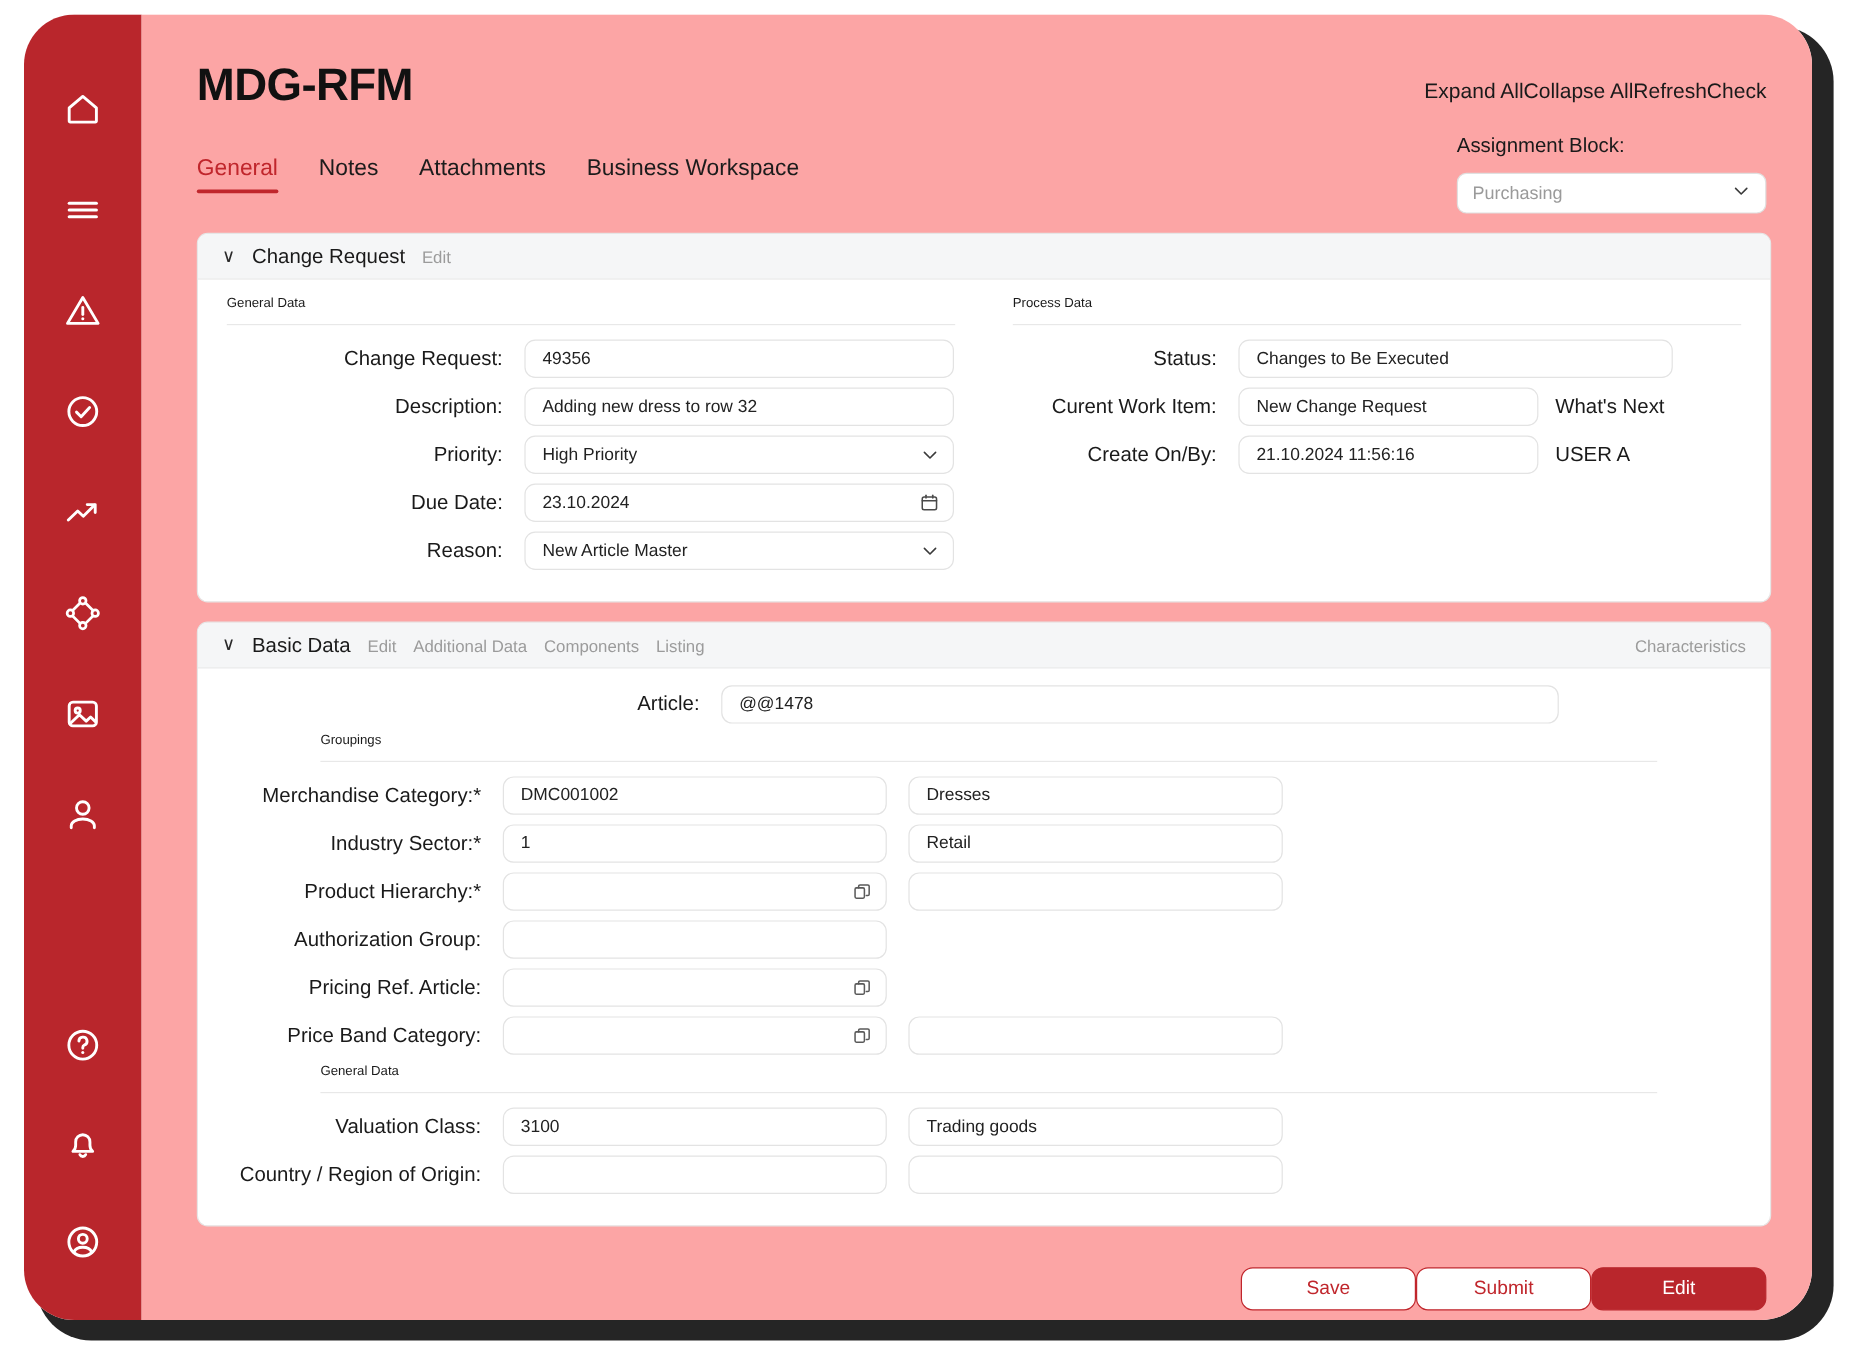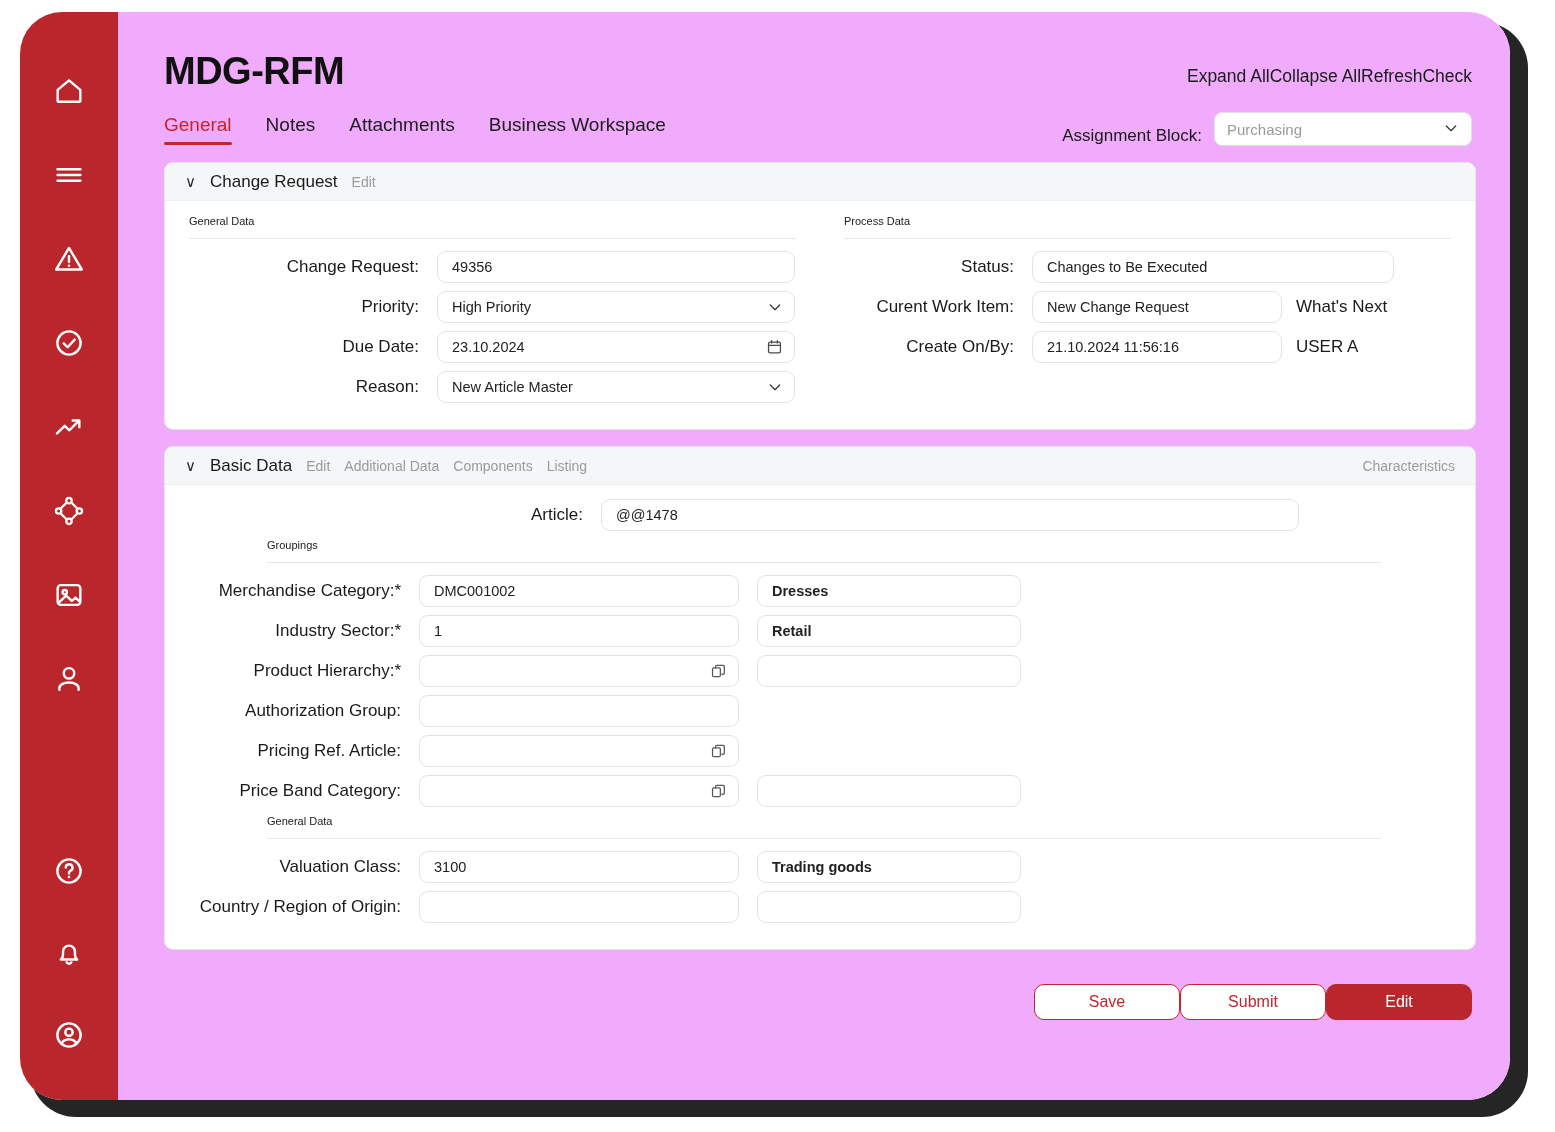--- a/index.html
+++ b/index.html
@@ -48,21 +48,21 @@
     display: flex; align-items: center; justify-content: center;
     cursor: pointer;
   }
   .nav-icon svg { display:block; }
 
   
   #main {
     flex: 1 1 auto;
     position: relative;
     padding: 0 34px 0 46px;
-    background: #f0abfc;
+    background: #fca5a5;
   }
 
   
   #header-row {
     display: flex;
     align-items: flex-start;
     justify-content: space-between;
     padding-top: 40px;
   }
   #page-title {
@@ -104,23 +104,24 @@
     content: "";
     position: absolute;
     left: 0; right: 0; bottom: 0;
     height: 3px;
     background: #c0262c;
     border-radius: 2px;
   }
 
   #assignment-block-wrap {
     display: flex;
-    align-items: flex-end;
+    align-items: flex-start;
     gap: 12px;
     padding-right: 4px;
+    flex-direction: column;
   }
   #assignment-label { font-size: 17px; color: #1a1a1a; }
   #assignment-select {
     width: 258px; height: 34px;
     border: 1px solid #e0e0e0;
     border-radius: 8px;
     background: #fff;
     display: flex;
     align-items: center;
     padding: 0 12px;
@@ -220,21 +221,21 @@
   .cr-right .flabel { width: 188px; }
   .cr-right .fld { width: 362px; }
   .cr-right .fld.short { width: 250px; }
 
   
   .bd-article .flabel { width: 412px; }
   .bd-article .fld { width: 698px; }
 
   .bd-row .flabel { width: 230px; }
   .bd-row .fld.code { width: 320px; }
-  .bd-row .fld.desc { width: 264px; margin-left: 18px; font-weight: bold; }
+  .bd-row .fld.desc { width: 312px; margin-left: 18px; }
 
   .sub-head { margin-left: 78px; }
   .sub-rule { margin-left: 78px; margin-right: 70px; }
 
   
   #footer {
     display: flex;
     justify-content: flex-end;
     margin-top: 34px;
     padding-right: 4px;
@@ -388,20 +389,24 @@
 
           <div class="cr-col cr-left">
             <div class="section-head">General Data</div>
             <div class="section-rule"></div>
 
             <div class="frow">
               <span class="flabel">Change Request:</span>
               <div class="fld">49356</div>
             </div>
 
+            <div class="frow">
+              <span class="flabel">Description:</span>
+              <div class="fld">Adding new dress to row 32</div>
+            </div>
 
             <div class="frow">
               <span class="flabel">Priority:</span>
               <div class="fld select">
                 <span>High Priority</span>
                 <span class="fld-icon">
                   <svg width="16" height="16" viewBox="0 0 24 24" fill="none" stroke="#3a3a3a" stroke-width="2" stroke-linecap="round" stroke-linejoin="round">
                       <polyline points="5,9 12,16 19,9"></polyline>
                     </svg>
                 </span>

